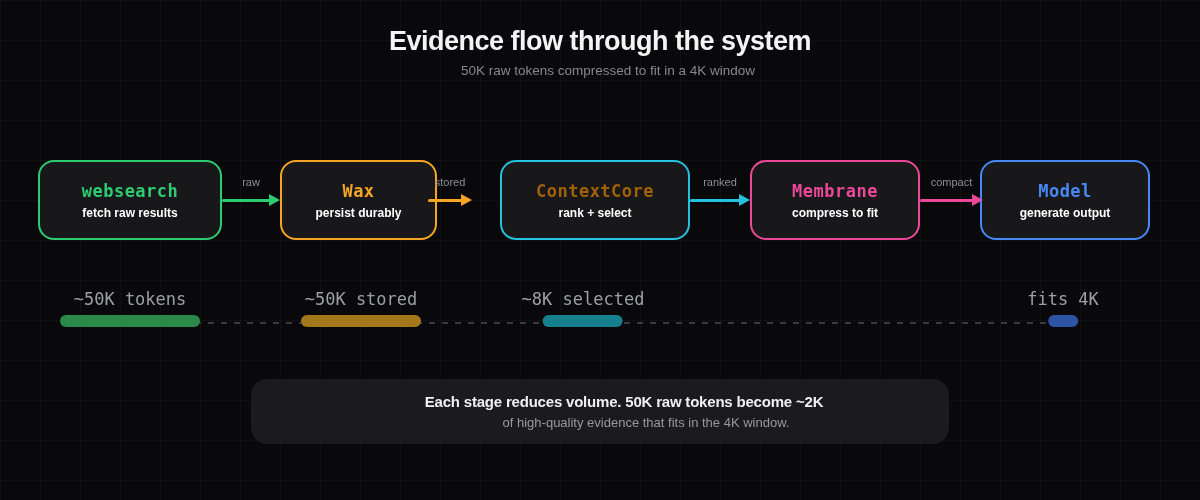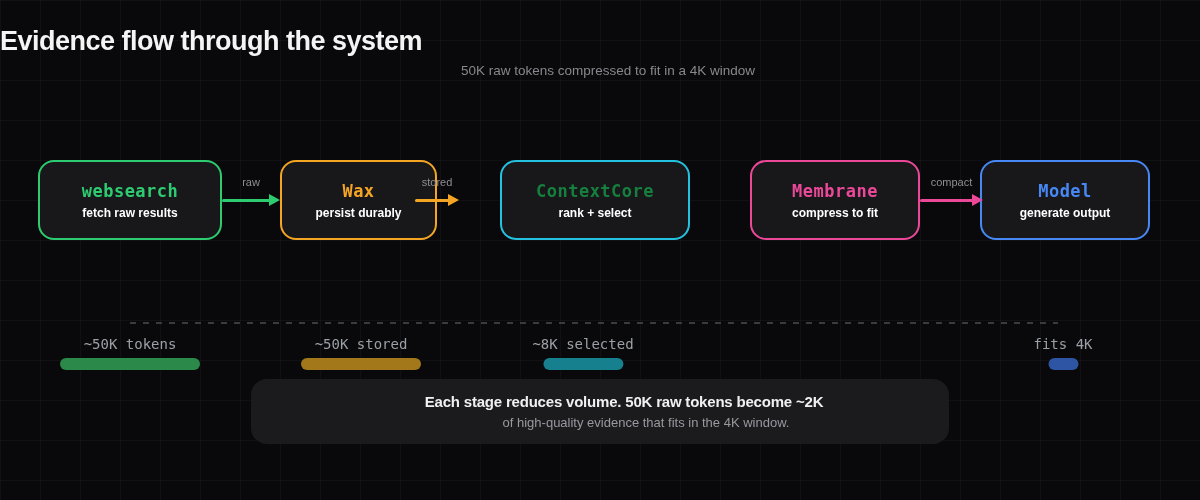--- a/index.html
+++ b/index.html
@@ -7,21 +7,21 @@
   .canvas {
     position:relative; width:1200px; height:500px; overflow:hidden;
     background-color:#09090b;
     background-image:
       linear-gradient(rgba(255,255,255,0.032) 1px, transparent 1px),
       linear-gradient(90deg, rgba(255,255,255,0.032) 1px, transparent 1px);
     background-size:40px 40px;
     font-family:"Liberation Sans", sans-serif;
   }
   .title {
-    position:absolute; top:26px; left:0; width:100%; text-align:left;
+    position:absolute; top:26px; left:0; width:100%; text-align:center;
     font-size:27px; font-weight:700; color:#f4f4f5; letter-spacing:-0.5px;
   }
   .subtitle {
     position:absolute; top:63px; left:8px; width:100%; text-align:center;
     font-size:13.5px; color:#87878d;
   }
   .node {
     position:absolute; top:160px; height:80px;
     background:#18181b; border:2px solid #444; border-radius:16px;
     display:flex; flex-direction:column; align-items:center; justify-content:center;
@@ -43,21 +43,21 @@
   .edge-head {
     position:absolute; top:34px; right:0; width:0; height:0;
     border-top:6.5px solid transparent; border-bottom:6.5px solid transparent;
     border-left:11px solid #fff;
   }
   .stage {
     position:absolute; top:289px; transform:translateX(-50%);
     text-align:center; white-space:nowrap;
   }
   .stage-label {
-    font-family:"DejaVu Sans Mono", monospace; font-size:14px; color:#9ba0a6;margin-top:47px;
+    font-family:"DejaVu Sans Mono", monospace; font-size:17px; color:#9ba0a6;
   }
   .stage-bar { height:12px; border-radius:6px; margin:6px auto 0; }
   .track-dash {
     position:absolute; top:322px; left:130px; width:928px; height:2px;
     background:repeating-linear-gradient(90deg, #3a3a40 0 6px, transparent 6px 13px);
   }
   .callout {
     position:absolute; left:251px; top:379px; width:698px; height:65px;
     background:#1b1b1e; border-radius:16px;
     display:flex; flex-direction:column; align-items:center; justify-content:center; gap:5px;padding-left:48px;
@@ -75,41 +75,46 @@
 
   <div class="node" style="left: 38px; width: 184px; border-color: rgb(46, 204, 113);">
     <div class="node-title" style="color: rgb(46, 204, 113);">websearch</div>
     <div class="node-sub">fetch raw results</div>
   </div>
   <div class="node" style="left: 280px; width: 157px; border-color: rgb(245, 165, 36);">
     <div class="node-title" style="color: rgb(245, 165, 36);">Wax</div>
     <div class="node-sub">persist durably</div>
   </div>
   <div class="node" style="left: 500px; width: 190px; border-color: rgb(37, 194, 224);">
-    <div class="node-title" style="color: #15803d;">ContextCore</div>
+    <div class="node-title" style="color: #a16207;">ContextCore</div>
     <div class="node-sub">rank + select</div>
   </div>
   <div class="node" style="left: 750px; width: 170px; border-color: rgb(236, 72, 153);">
     <div class="node-title" style="color: rgb(236, 72, 153);">Membrane</div>
     <div class="node-sub">compress to fit</div>
   </div>
   <div class="node" style="left: 980px; width: 170px; border-color: rgb(71, 136, 245); align-items: center;">
     <div class="node-title" style="color: rgb(71, 136, 245);">Model</div>
     <div class="node-sub">generate output</div>
   </div>
 
   <div class="edge" style="left:222px;width:58px">
     <span class="edge-label">raw</span>
     <span class="edge-line" style="background: rgb(46, 204, 113);"></span>
     <span class="edge-head" style="border-left-color: rgb(46, 204, 113);"></span>
   </div>
-  <div class="edge" style="left:415px;width:44px">
+  <div class="edge" style="left:428px;width:44px">
     <span class="edge-label">stored</span>
     <span class="edge-line" style="background: rgb(245, 165, 36);"></span>
     <span class="edge-head" style="border-left-color: rgb(245, 165, 36);"></span>
+  </div>
+  <div class="edge" style="left:690px;width:60px">
+    <span class="edge-label">ranked</span>
+    <span class="edge-line" style="background: rgb(37, 194, 224);"></span>
+    <span class="edge-head" style="border-left-color: rgb(37, 194, 224);"></span>
   </div>
   <div class="edge" style="left:920px;width:63px">
     <span class="edge-label">compact</span>
     <span class="edge-line" style="background: rgb(236, 72, 153);"></span>
     <span class="edge-head" style="border-left-color: rgb(236, 72, 153);"></span>
   </div>
 
   <div class="track-dash"></div>
 
   <div class="stage" style="left:130px">

